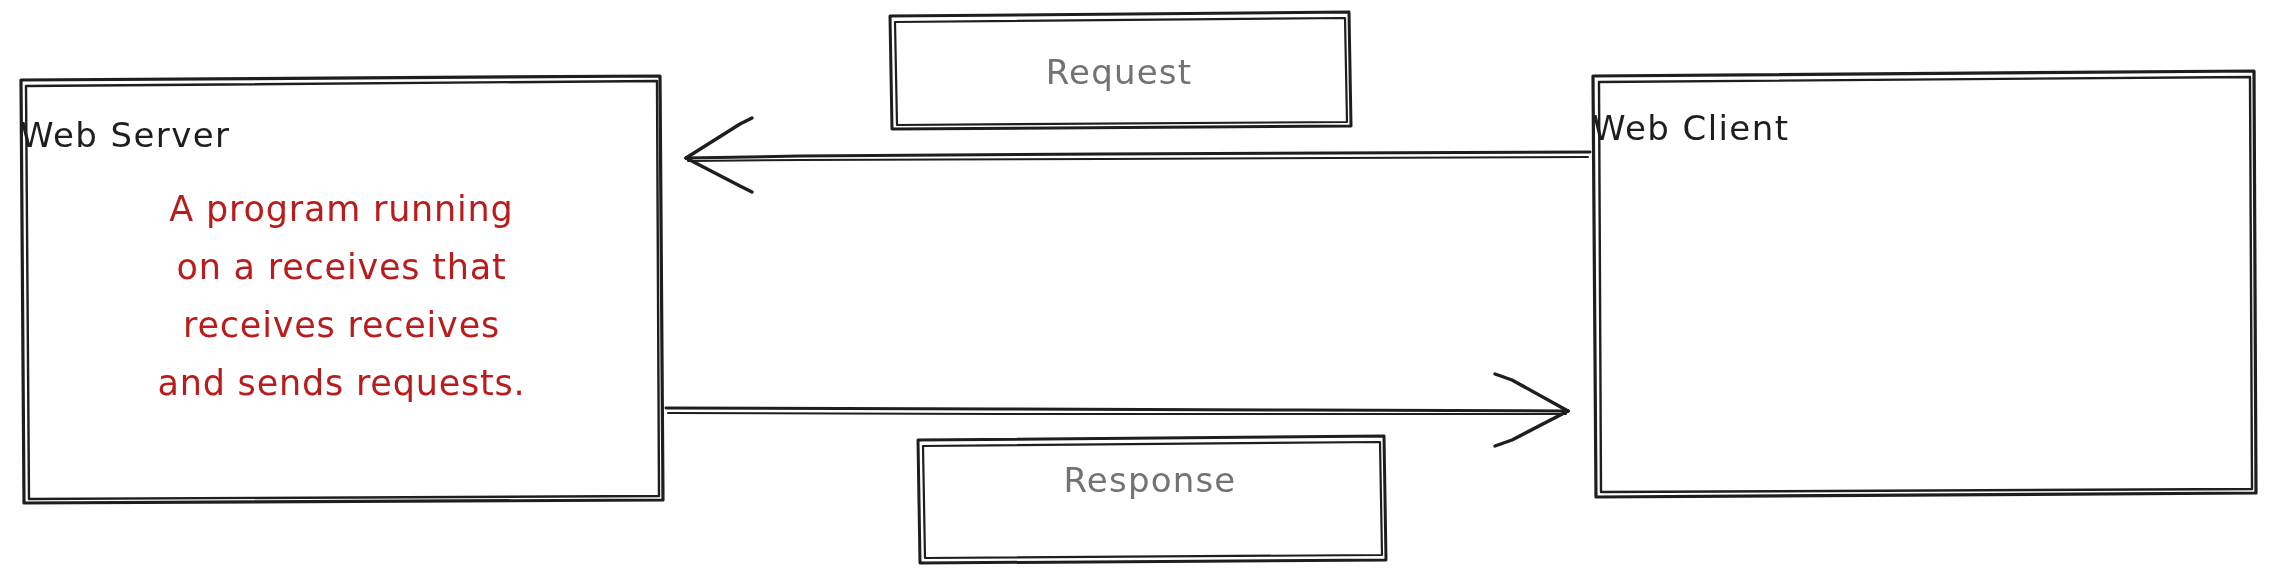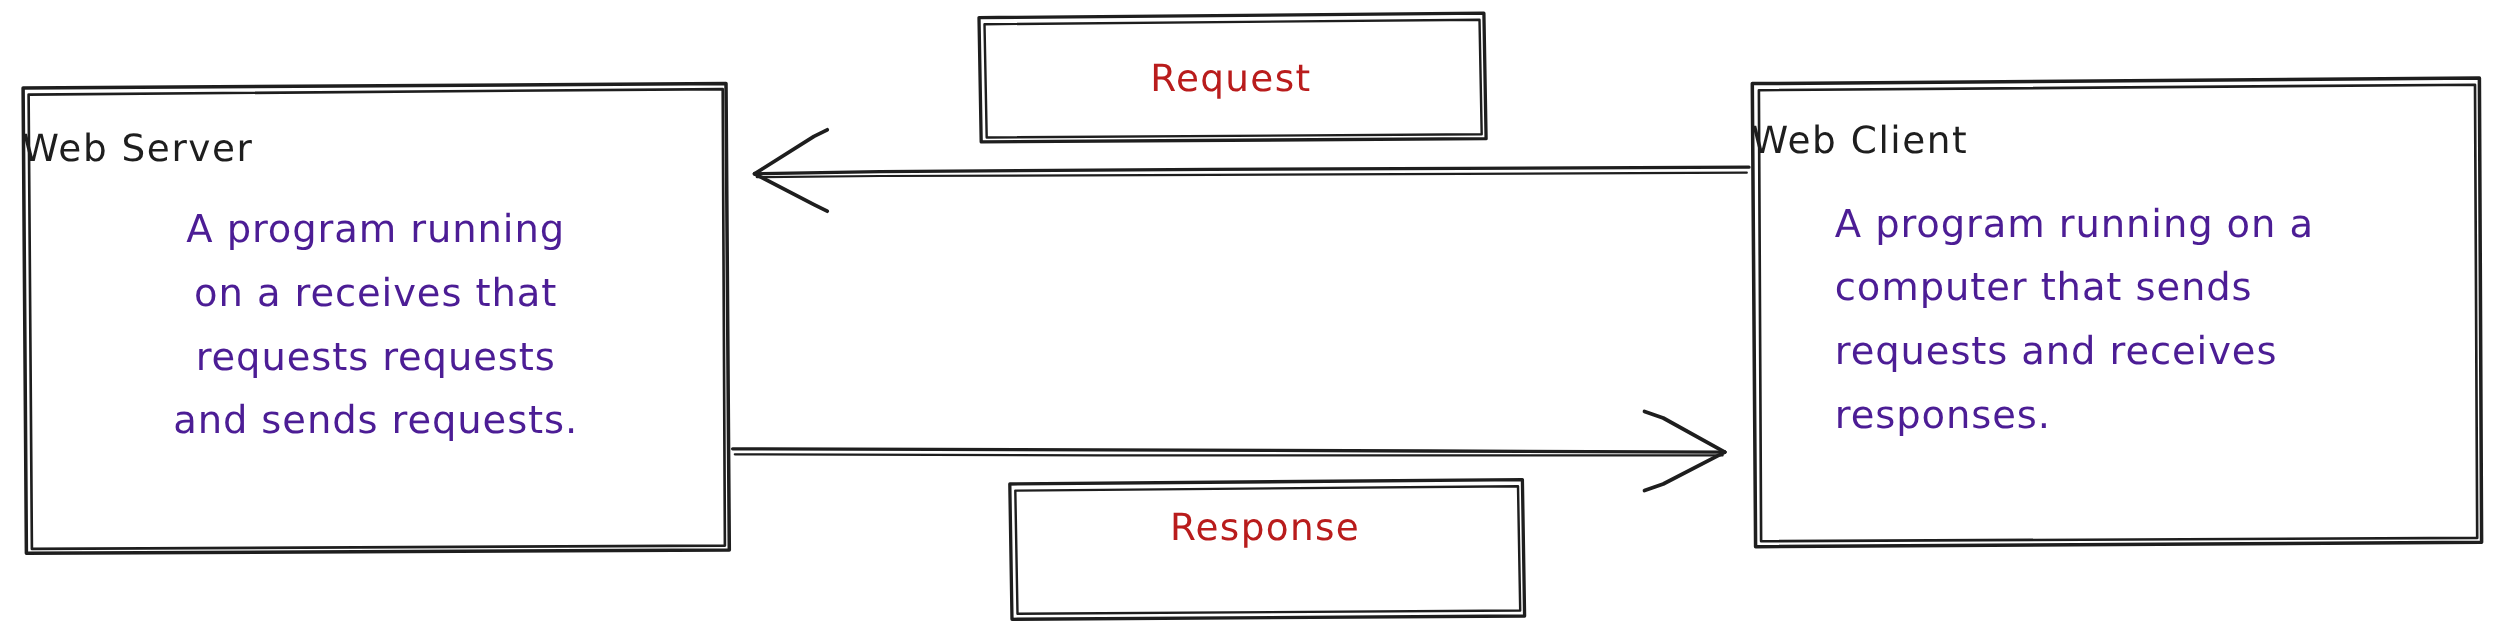--- a/index.html
+++ b/index.html
@@ -36,36 +36,36 @@
     text-align: left;
     color: #1e1e1e;
     font-family: "DejaVu Sans", sans-serif;
     font-size: 34px;
     letter-spacing: 1.4px;
     line-height: 1.2;
     white-space: nowrap;
   }
   .node-body {
     position: absolute;
-    color: #4c1d95;
+    color: #b91c1c;
     font-family: "DejaVu Sans", sans-serif;
     font-size: 35px;
     line-height: 58px;
     letter-spacing: 0.8px;
   }
   .node-body .body-line {
     display: block;
     white-space: nowrap;
   }
   .node-body.centered .body-line { text-align: center; }
   .node-body.leftish .body-line { text-align: left; }
   .edge-label {
     position: absolute;
     text-align: center;
-    color: #b91c1c;
+    color: #737373;
     font-family: "DejaVu Sans", sans-serif;
     font-size: 34px;
     letter-spacing: 1.2px;
     white-space: nowrap;
   }
   
   .hit {
     position: absolute;
     background: transparent;
   }
@@ -120,34 +120,28 @@
 
   <div class="text-layer">
 
     <div class="hit" style="left:20px; top:78px; width:643px; height:424px;"></div>
 
     <div class="node-title" style="left:20px; top:115px; width:643px;">Web Server</div>
 
     <div class="node-body centered" style="left:20px; top:180px; width:643px;">
       <span class="body-line">A program running</span>
       <span class="body-line">on a receives that</span>
-      <span class="body-line">requests requests</span>
+      <span class="body-line">receives receives</span>
       <span class="body-line">and sends requests.</span>
     </div>
 
     <div class="hit" style="left:1592px; top:73px; width:663px; height:424px;"></div>
 
     <div class="node-title" style="left:1592px; top:108px; width:735px;">Web Client</div>
 
-    <div class="node-body leftish" style="left:1668px; top:175px; width:600px;">
-      <span class="body-line">A program running on a</span>
-      <span class="body-line">computer that sends</span>
-      <span class="body-line">requests and receives</span>
-      <span class="body-line">responses.</span>
-    </div>
 
     <div class="hit" style="left:888px; top:12px; width:462px; height:116px;"></div>
     <div class="edge-label" style="left:888px; top:52px; width:462px;">Request</div>
 
     <div class="hit" style="left:915px; top:435px; width:470px; height:128px;"></div>
     <div class="edge-label" style="left:915px; top:460px; width:470px;">Response</div>
 
     <div class="hit" style="left:680px; top:130px; width:915px; height:56px;"></div>
     <div class="hit" style="left:662px; top:382px; width:912px; height:58px;"></div>
 

